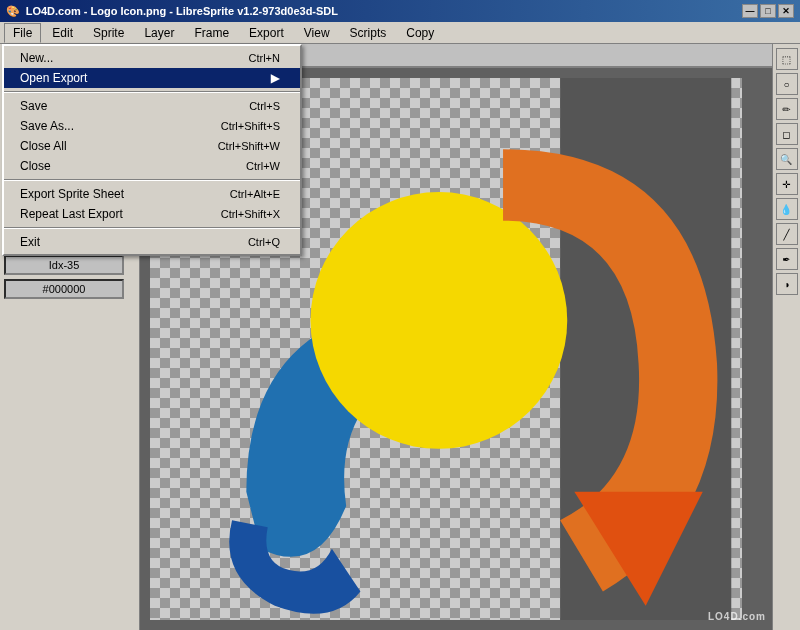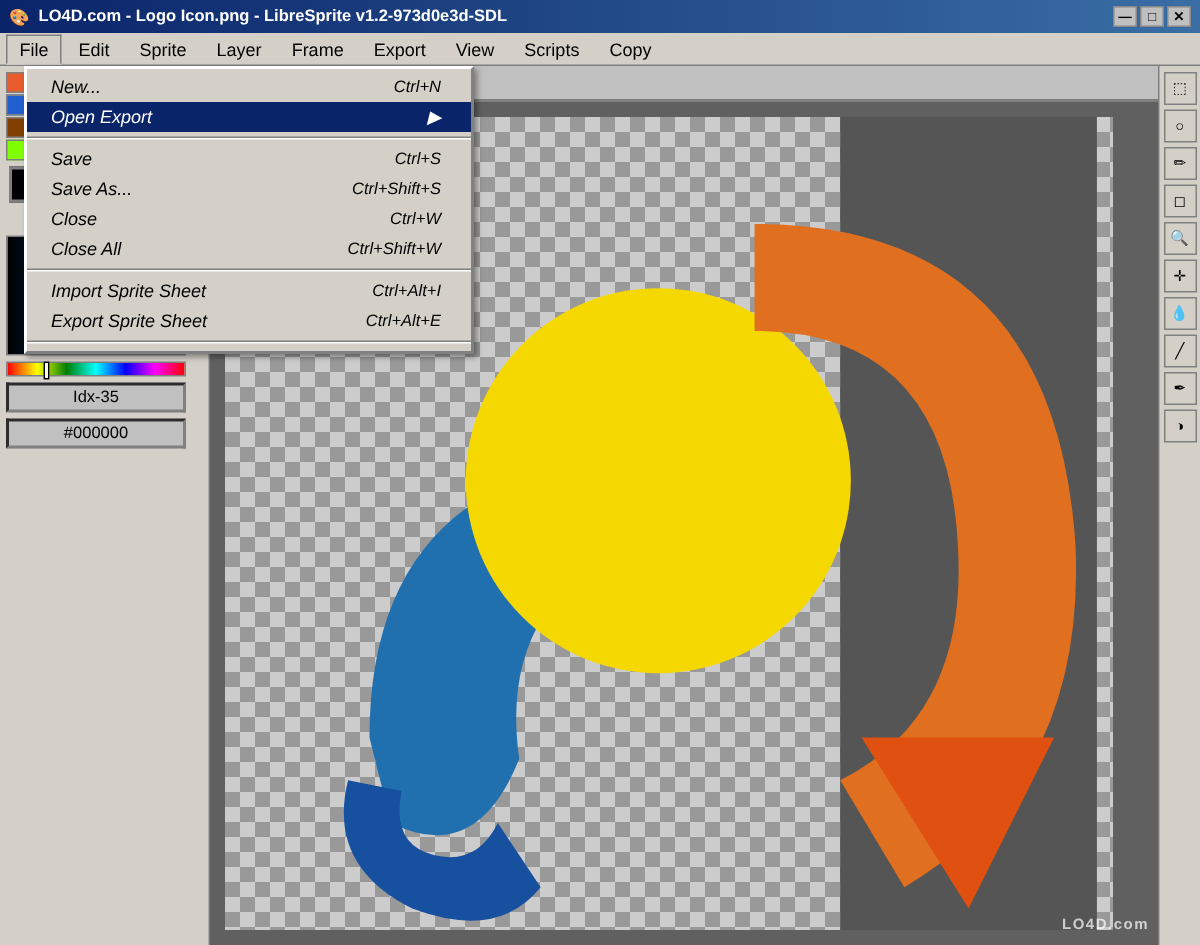--- a/index.html
+++ b/index.html
@@ -77,29 +77,28 @@
       border-top: 1px solid #808080;
       border-left: 1px solid #808080;
       border-right: 1px solid #808080;
       border-bottom: 1px solid #d4d0c8;
     }
 
     
     #file-dropdown {
       position: absolute;
       top: 22px;
-      left: 16px;
+      left: 2px;
       background: #d4d0c8;
       border: 2px solid;
       border-color: #ffffff #808080 #808080 #ffffff;
       box-shadow: 2px 2px 4px rgba(0,0,0,0.4);
       z-index: 1000;
       min-width: 300px;
       padding: 2px 0;
-      font-style: italic;
     }
     .dropdown-item {
       display: flex;
       justify-content: space-between;
       align-items: center;
       padding: 3px 20px 3px 16px;
       cursor: pointer;
       white-space: nowrap;
     }
     .dropdown-item:hover, .dropdown-item.highlighted {
@@ -336,37 +335,41 @@
     <hr class="dropdown-separator">
     <div class="dropdown-item">
       <span>Save</span>
       <span class="shortcut">Ctrl+S</span>
     </div>
     <div class="dropdown-item">
       <span>Save As...</span>
       <span class="shortcut">Ctrl+Shift+S</span>
     </div>
     <div class="dropdown-item">
+      <span>Close All</span>
+      <span class="shortcut">Ctrl+Shift+W</span>
+    </div>
+    <div class="dropdown-item">
       <span>Close</span>
       <span class="shortcut">Ctrl+W</span>
     </div>
-    <div class="dropdown-item">
-      <span>Close All</span>
-      <span class="shortcut">Ctrl+Shift+W</span>
-    </div>
     <hr class="dropdown-separator">
-    <div class="dropdown-item">
-      <span>Import Sprite Sheet</span>
-      <span class="shortcut">Ctrl+Alt+I</span>
-    </div>
     <div class="dropdown-item">
       <span>Export Sprite Sheet</span>
       <span class="shortcut">Ctrl+Alt+E</span>
     </div>
+    <div class="dropdown-item">
+      <span>Repeat Last Export</span>
+      <span class="shortcut">Ctrl+Shift+X</span>
+    </div>
     <hr class="dropdown-separator">
+    <div class="dropdown-item">
+      <span>Exit</span>
+      <span class="shortcut">Ctrl+Q</span>
+    </div>
   </div>
 </div>
 
 <div id="main-content">
 
   <div id="left-panel">
 
     <div id="palette-area">
       <div id="palette-grid">
 

